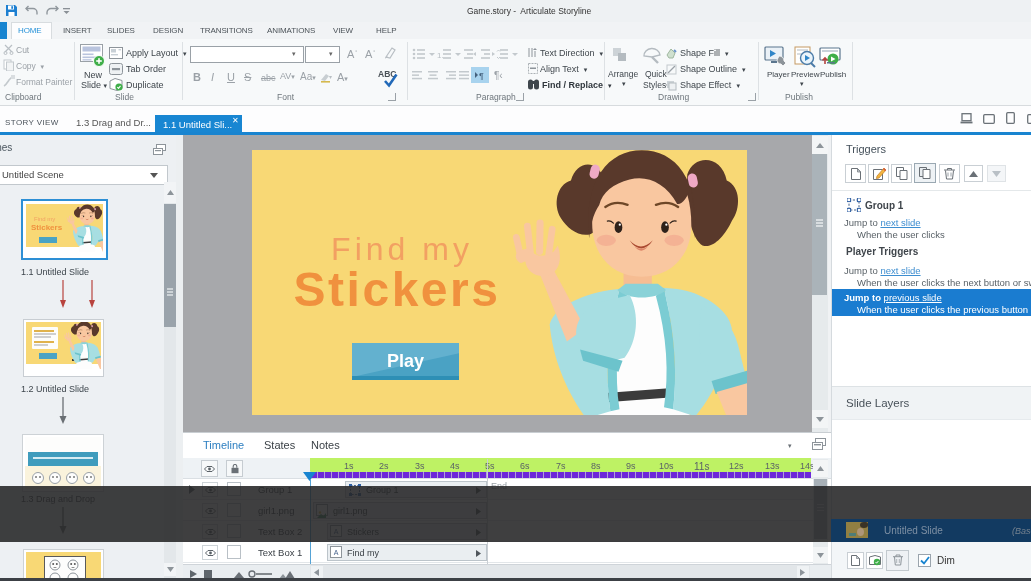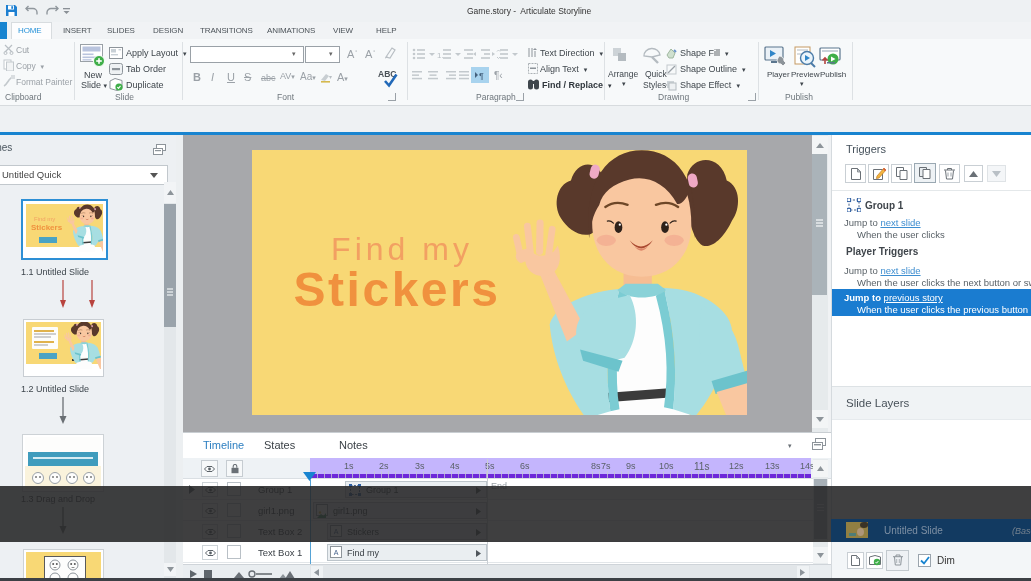--- a/index.html
+++ b/index.html
@@ -284,30 +284,50 @@
         <circle cx="14" cy="13" r="5.5" fill="#3fae49"></circle>
         <path d="M12 10.5l4.5 2.5-4.5 2.5z" fill="#fff"></path>
         <path d="M6 12v6M3.5 14.5 6 12l2.5 2.5" stroke="#b5443f" stroke-width="1.6" fill="none"></path>
         <rect x="8" y="16" width="8" height="1.5" fill="#5b768e"></rect>
       </svg>
 <div class="riten" style="left:820px;top:31px;font-size:8px;">Publish</div>
 <div class="glabel" style="left:785px;">Publish</div>
 <div class="gsep" style="left:852px;top:3px;height:58px;"></div>
 </div>
 
+<div id="docbar">
+<div class="abs" style="left:5px;top:12px;font-size:8px;letter-spacing:.4px;color:#4a525a;">STORY VIEW</div>
+<div class="abs" style="left:76px;top:11px;font-size:9.5px;color:#555;">1.3 Drag and Dr...</div>
+<div class="abs" style="left:155px;top:9px;width:87px;height:23px;background:#1886d2;"></div>
+<div class="abs" style="left:163px;top:13px;font-size:9.5px;color:#fff;">1.1 Untitled Sli...</div>
+<div class="abs" style="left:232px;top:10px;font-size:8px;color:#fff;">✕</div>
+<svg class="abs" style="left:960px;top:7px" width="13" height="11" viewBox="0 0 13 11">
+        <rect x="2" y="0.7" width="9" height="7" fill="none" stroke="#6b7278" stroke-width="1.3"></rect>
+        <rect x="0.5" y="8.6" width="12" height="1.8" fill="#6b7278"></rect>
+      </svg>
+<svg class="abs" style="left:983px;top:8px" width="12" height="10" viewBox="0 0 12 10">
+        <rect x="0.7" y="0.7" width="10.6" height="8.6" rx="1" fill="none" stroke="#6b7278" stroke-width="1.3"></rect>
+      </svg>
+<svg class="abs" style="left:1006px;top:6px" width="9" height="12" viewBox="0 0 9 12">
+        <rect x="0.7" y="0.7" width="7.6" height="10.6" rx="1" fill="none" stroke="#6b7278" stroke-width="1.3"></rect>
+      </svg>
+<svg class="abs" style="left:1027px;top:8px" width="4" height="10" viewBox="0 0 4 10">
+        <rect x="0.7" y="0.7" width="6" height="8.6" rx="1" fill="none" stroke="#6b7278" stroke-width="1.3"></rect>
+      </svg>
+</div>
 <div id="blueline"></div>
 <div id="leftpanel">
 <div class="abs" style="left:-21px;top:7px;font-size:10px;color:#4a555e;">Scenes</div>
 <svg class="abs" style="left:153px;top:9px" width="13" height="11" viewBox="0 0 13 11">
         <rect x="3.5" y="0.5" width="9" height="6" fill="#fff" stroke="#8d949a"></rect>
         <rect x="0.5" y="4.5" width="9" height="6" fill="#fff" stroke="#8d949a"></rect>
         <rect x="2" y="6" width="6" height="1.2" fill="#8d949a"></rect>
       </svg>
 <div class="abs" style="left:-8px;top:30px;width:174px;height:18px;background:#fff;border:1px solid #c2c8cd;"></div>
-<div class="abs" style="left:2px;top:34px;font-size:9.5px;color:#444;">Untitled Quick</div>
+<div class="abs" style="left:2px;top:34px;font-size:9.5px;color:#444;">Untitled Scene</div>
 <svg class="abs" style="left:150px;top:38px" width="8" height="5" viewBox="0 0 8 5">
         <path d="M0 0h8L4 5z" fill="#555"></path>
       </svg>
 
 <div class="abs" style="left:21px;top:64px;width:87px;height:61px;background:#fff;border:2px solid #2d8fd5;box-sizing:border-box;"></div>
 <div class="abs" style="left:26px;top:69px;width:77px;height:51px;background:#fff;overflow:hidden;">
   <div class="abs" style="left:0;top:0;width:77px;height:43px;background:#f8d875;"></div>
   <div class="abs" style="left:8px;top:12px;font-size:6px;color:#f2a163;">Find my</div>
   <div class="abs" style="left:5px;top:19px;font-size:8px;font-weight:bold;color:#f0923f;">Stickers</div>
   <div class="abs" style="left:13px;top:33px;width:18px;height:6px;background:#4aa3c4;"></div>
@@ -410,20 +430,25 @@
 <div class="abs" style="left:164px;top:428px;width:12px;height:13px;background:#f2f4f6;"></div>
 <svg class="abs" style="left:167px;top:432px" width="7" height="5" viewBox="0 0 7 5">
         <path d="M0 0h7L3.5 5z" fill="#8d949a"></path>
       </svg>
 <div class="abs" style="left:176px;top:0;width:7px;height:446px;background:#eceff1;"></div>
 </div>
 <div id="canvas">
 <div id="slide">
 <div class="abs" style="left:73px;top:81px;width:154px;text-align:center;font-size:32px;letter-spacing:4px;color:#f2a062;">Find my</div>
 <div class="abs" style="left:38px;top:112px;width:214px;text-align:center;font-size:48px;font-weight:bold;color:#f0913e;letter-spacing:2.5px;">Stickers</div>
+<div class="abs" style="left:100px;top:193px;width:107px;height:37px;background:#4aa2c4;">
+  <div class="abs" style="left:0;top:0;width:107px;height:37px;background:#63b1cf;clip-path:polygon(0 0,100% 0,100% 28%,0 92%);"></div>
+  <div class="abs" style="left:0;top:33px;width:107px;height:4px;background:#2e8fb5;"></div>
+  <div class="abs" style="left:0;top:8px;width:107px;text-align:center;font-size:18px;font-weight:bold;color:#fff;">Play</div>
+</div>
 <svg class="abs" style="left:240px;top:-8px" width="258" height="314" viewBox="0 0 255 310">
 <g id="girlg">
 <path d="M110 36 C106 18 84 16 78 38 C64 42 60 62 68 75 C74 85 86 94 97 91 C106 88 110 72 110 58z" fill="#59392b"></path>
 <path d="M193 32 C199 12 227 12 232 38 C246 44 246 66 237 78 C230 93 218 106 208 102 C199 97 193 74 192 54z" fill="#59392b"></path>
 <path d="M130 108h28v50h-28z" fill="#f6bd93"></path>
 <path d="M130 110h28v14c-9 8-19 8-28 0z" fill="#e8a87c"></path>
 <path d="M99 80 C99 38 120 16 148 16 C176 16 197 38 197 82 C197 112 177 133 148 133 C119 133 99 112 99 80z" fill="#f9c7a0"></path>
 <path d="M96 95 C90 36 116 8 148 8 C181 8 206 36 200 95 C199 70 199 56 197 44 C193 55 188 62 183 61 C172 40 152 32 136 37 C120 41 109 50 106 62 C100 71 97 83 96 95z" fill="#59392b"></path>
 <rect x="97" y="22" width="9" height="14" rx="4.5" fill="#efa9c5" transform="rotate(14 101 29)"></rect>
 <rect x="194" y="31" width="9" height="14" rx="4.5" fill="#efa9c5" transform="rotate(-12 198 38)"></rect>
@@ -475,48 +500,48 @@
 <div class="abs" style="left:633px;top:90px;width:7px;height:1.5px;background:#d8dde0;"></div>
 <div class="abs" style="left:629px;top:275px;width:16px;height:18px;background:#f3f5f6;"></div>
 <svg class="abs" style="left:633px;top:282px" width="8" height="5" viewBox="0 0 8 5">
         <path d="M0 0h8L4 5z" fill="#8d949a"></path>
       </svg>
 <div class="abs" style="left:645px;top:0;width:3px;height:297px;background:#f0f2f4;"></div>
 </div>
 <div id="timeline">
 <div class="abs" style="left:20px;top:6px;font-size:11px;color:#2d7fc1;">Timeline</div>
 <div class="abs" style="left:81px;top:6px;font-size:11px;color:#3c4248;">States</div>
-<div class="abs" style="left:128px;top:6px;font-size:11px;color:#3c4248;margin-left:28px;">Notes</div>
+<div class="abs" style="left:128px;top:6px;font-size:11px;color:#3c4248;">Notes</div>
 <div class="abs" style="left:605px;top:9px;font-size:7px;color:#6a7076;">▾</div>
 <svg class="abs" style="left:629px;top:5px" width="14" height="12" viewBox="0 0 14 12">
         <rect x="3.5" y="0.5" width="10" height="7" fill="#fff" stroke="#8d949a"></rect>
         <rect x="0.5" y="4.5" width="10" height="7" fill="#fff" stroke="#8d949a"></rect>
         <rect x="2" y="6" width="7" height="1.4" fill="#8d949a"></rect>
       </svg>
 <div class="abs" style="left:0;top:25px;width:648px;height:21px;background:#eef2f5;border-bottom:1px solid #dadfe3;box-sizing:border-box;"></div>
 <div class="abs" style="left:18px;top:27px;width:17px;height:17px;background:#f6f8f9;border:1px solid #c6ccd1;box-sizing:border-box;"></div>
 <svg class="abs" style="left:21px;top:32px" width="11" height="8" viewBox="0 0 11 8">
         <path d="M0.5 4 3 1.5h5L10.5 4 8 6.5H3z" fill="none" stroke="#5a6167"></path>
         <circle cx="5.5" cy="4" r="1.4" fill="#5a6167"></circle>
       </svg>
 <div class="abs" style="left:43px;top:27px;width:17px;height:17px;background:#f6f8f9;border:1px solid #c6ccd1;box-sizing:border-box;"></div>
 <svg class="abs" style="left:48px;top:31px" width="8" height="10" viewBox="0 0 8 10">
         <rect x="0.5" y="3.8" width="7" height="5.4" fill="#6a7076"></rect>
         <path d="M2.2 3.8V2.3a1.8 1.8 0 0 1 3.6 0v1.5" fill="none" stroke="#6a7076" stroke-width="1.1"></path>
       </svg>
-<div class="abs" style="left:127px;top:25px;width:501px;height:20px;background:#c4b5fd;border-bottom:4px solid #6d28d9;box-sizing:border-box;">
+<div class="abs" style="left:127px;top:25px;width:501px;height:20px;background:#bef264;border-bottom:6px solid #6d28d9;box-sizing:border-box;">
 <div class="abs" style="left:0;top:13px;width:501px;height:7px;background:repeating-linear-gradient(to right,#c6ccd2 0,#c6ccd2 1px,transparent 1px,transparent 7.06px);opacity:.75;"></div>
 <div class="abs" style="left:0;top:0;width:501px;height:20px;" id="rlabels">
 <div class="abs" style="left:34px;top:3px;font-size:9px;color:#5a6167;">1s</div>
 <div class="abs" style="left:69px;top:3px;font-size:9px;color:#5a6167;">2s</div>
 <div class="abs" style="left:105px;top:3px;font-size:9px;color:#5a6167;">3s</div>
 <div class="abs" style="left:140px;top:3px;font-size:9px;color:#5a6167;">4s</div>
 <div class="abs" style="left:175px;top:3px;font-size:9px;color:#5a6167;">5s</div>
 <div class="abs" style="left:210px;top:3px;font-size:9px;color:#5a6167;">6s</div>
-<div class="abs" style="left:246px;top:3px;font-size:9px;color:#5a6167;margin-left:45px;">7s</div>
+<div class="abs" style="left:246px;top:3px;font-size:9px;color:#5a6167;">7s</div>
 <div class="abs" style="left:281px;top:3px;font-size:9px;color:#5a6167;">8s</div>
 <div class="abs" style="left:316px;top:3px;font-size:9px;color:#5a6167;">9s</div>
 <div class="abs" style="left:349px;top:3px;font-size:9px;color:#5a6167;">10s</div>
 <div class="abs" style="left:384px;top:3px;font-size:10px;color:#5a6167;">11s</div>
 <div class="abs" style="left:419px;top:3px;font-size:9px;color:#5a6167;">12s</div>
 <div class="abs" style="left:455px;top:3px;font-size:9px;color:#5a6167;text-align:center;">13s</div>
 <div class="abs" style="left:490px;top:3px;font-size:9px;color:#5a6167;">14s</div>
 </div>
 </div>
 <div id="rows">
@@ -687,21 +712,21 @@
         <rect x="0" y="10.4" width="3.6" height="3.6" fill="#fff" stroke="#2e5fa3"></rect>
         <rect x="10.4" y="10.4" width="3.6" height="3.6" fill="#fff" stroke="#2e5fa3"></rect>
       </svg>
 <div class="abs" style="left:33px;top:65px;font-size:10px;font-weight:bold;color:#3f454b;">Group 1</div>
 <div class="abs" style="left:12px;top:82px;font-size:9.5px;color:#5a6268;">Jump to <span style="color:#3e8ed0;text-decoration:underline;">next slide</span></div>
 <div class="abs" style="left:25px;top:94px;font-size:9.5px;color:#5a6268;">When the user clicks</div>
 <div class="abs" style="left:14px;top:111px;font-size:10px;font-weight:bold;color:#3f454b;">Player Triggers</div>
 <div class="abs" style="left:12px;top:130px;font-size:9.5px;color:#5a6268;">Jump to <span style="color:#3e8ed0;text-decoration:underline;">next slide</span></div>
 <div class="abs" style="left:25px;top:142px;font-size:9.5px;color:#5a6268;white-space:nowrap;">When the user clicks the next button or swipe</div>
 <div class="abs" style="left:0;top:154px;width:200px;height:27px;background:#1a7cd0;"></div>
-<div class="abs" style="left:12px;top:157px;font-size:9.5px;font-weight:bold;color:#fff;">Jump to <span style="font-weight:normal;text-decoration:underline;">previous story</span></div>
+<div class="abs" style="left:12px;top:157px;font-size:9.5px;font-weight:bold;color:#fff;">Jump to <span style="font-weight:normal;text-decoration:underline;">previous slide</span></div>
 <div class="abs" style="left:25px;top:169px;font-size:9.5px;color:#fff;white-space:nowrap;">When the user clicks the previous button or s</div>
 <div class="abs" style="left:0;top:251px;width:200px;height:34px;background:#f0f3f5;border-top:1px solid #dde2e5;border-bottom:1px solid #e6eaed;box-sizing:border-box;"></div>
 <div class="abs" style="left:14px;top:262px;font-size:11.5px;color:#49525a;">Slide Layers</div>
 <div class="abs" style="left:0;top:407px;width:200px;height:39px;background:#f3f6f8;"></div>
 <div class="abs" style="left:15px;top:417px;width:17px;height:17px;background:#fff;border:1px solid #c9cfd4;box-sizing:border-box;"></div>
 <svg class="abs" style="left:19px;top:420px" width="9" height="11" viewBox="0 0 9 11">
         <path d="M0.5 0.5h5L8.5 3.5v7h-8z" fill="#fff" stroke="#6a7076"></path>
         <path d="M5.5 0.5 8.5 3.5h-3z" fill="#c9cfd4" stroke="#6a7076" stroke-width=".6"></path>
       </svg>
 <div class="abs" style="left:34px;top:417px;width:17px;height:17px;background:#fff;border:1px solid #c9cfd4;box-sizing:border-box;"></div>

